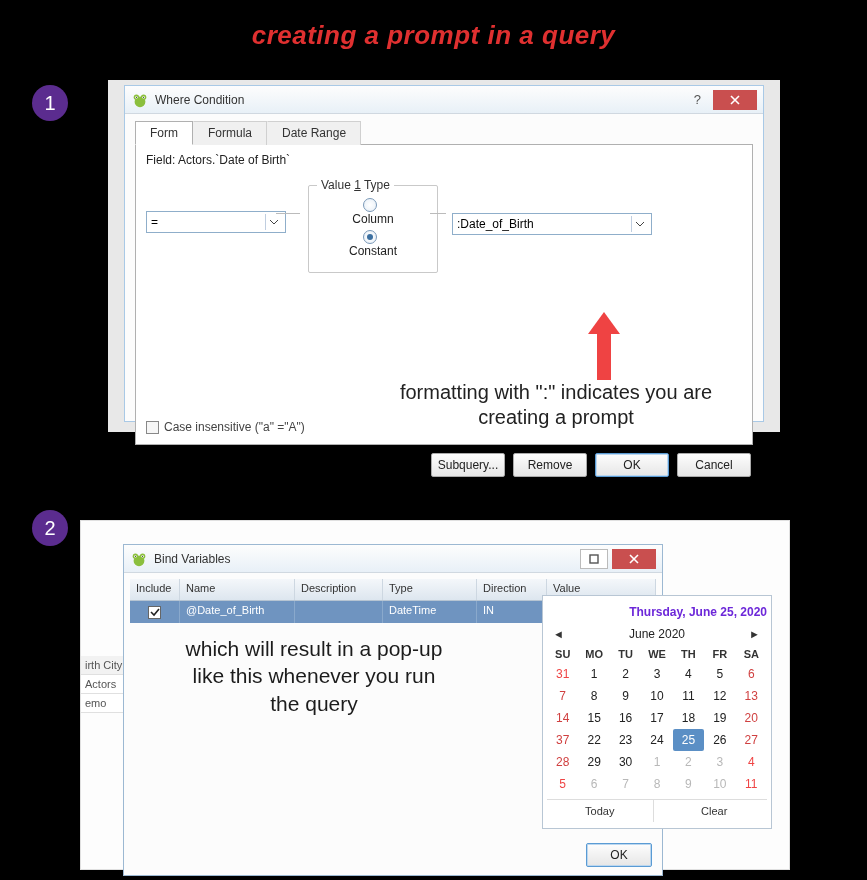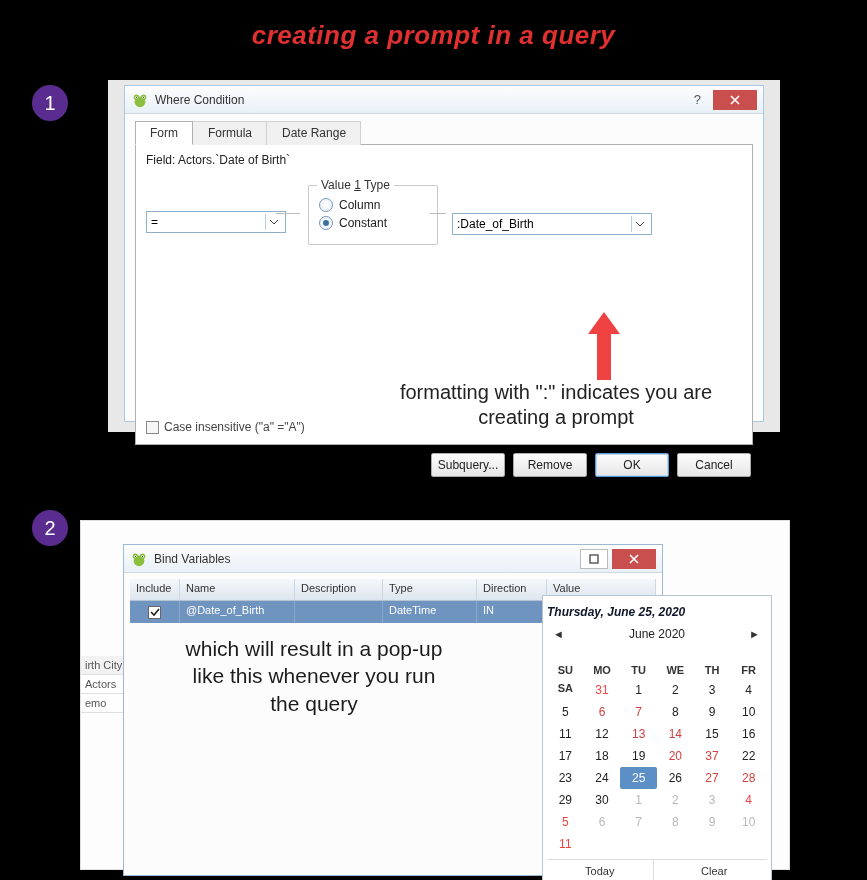--- a/index.html
+++ b/index.html
@@ -32,21 +32,21 @@
   .form-area { background: #fff; border: 1px solid #b0b0b0; border-top: none; padding: 8px 10px; height: 300px; position: relative; }
   .field-label { font-size: 12px; color: #222; margin-bottom: 18px; }
 
   .row1 { display: flex; align-items: flex-start; }
   .op-select { width: 140px; height: 22px; border: 1px solid #8faeca; background: #fff; font-size: 12px; padding: 0 4px; display: flex; align-items: center; justify-content: space-between; margin-top: 26px; }
   .dropdown-arrow { width: 16px; height: 16px; display: flex; align-items: center; justify-content: center; border-left: 1px solid #c0cee0; }
 
   .value-group { margin-left: 22px; border: 1px solid #c9c9c9; border-radius: 2px; padding: 8px 10px 10px 10px; position: relative; width: 130px; }
   .group-title { position: absolute; top: -8px; left: 8px; background: #fff; padding: 0 4px; font-size: 12px; color: #333; }
   .group-title u { text-decoration: underline; }
-  .radio-row { display: flex; align-items: center; font-size: 12px; color: #222; margin: 4px 0; }
+  .radio-row { display: flex; align-items: center; font-size: 12px; color: #222; margin: 4px 0; flex-direction: column; }
   .radio { width: 14px; height: 14px; border-radius: 50%; border: 1px solid #7a99b8; margin-right: 6px; display: flex; align-items: center; justify-content: center; background: radial-gradient(#fff,#e6eef6); }
   .radio.checked::after { content: ''; width: 6px; height: 6px; border-radius: 50%; background: #3b6fa0; }
 
   .value-combo { width: 200px; height: 22px; border: 1px solid #8faeca; background: #fff; font-size: 12px; padding: 0 4px; display: flex; align-items: center; justify-content: space-between; margin-left: 14px; margin-top: 28px; }
 
   .case-row { position: absolute; bottom: 10px; left: 10px; display: flex; align-items: center; font-size: 12px; color: #444; }
   .checkbox { width: 13px; height: 13px; border: 1px solid #888; background: #f6f6f6; margin-right: 5px; }
 
   .button-row { display: flex; justify-content: flex-end; gap: 8px; padding: 8px 2px 0 0; }
   .btn { min-width: 74px; height: 24px; background: linear-gradient(#fdfdfd,#e6e6e6); border: 1px solid #aaa; font-size: 12px; color: #222; display: flex; align-items: center; justify-content: center; border-radius: 2px; }
@@ -82,25 +82,25 @@
   .check-white { width: 13px; height: 13px; background: #fff; border: 1px solid #666; display: flex; align-items: center; justify-content: center; }
   .check-white svg { width: 10px; height: 10px; }
 
   .annotation-text2 { position: absolute; top: 90px; left: 60px; width: 260px; font-size: 21px; color: #1c1c1c; text-align: center; line-height: 1.3; text-shadow: 0 0 2px rgba(255,255,255,0.8); }
 
   .ok-row { position: absolute; bottom: 8px; right: 10px; display:flex; gap:8px;}
   .ok-row .btn { min-width: 66px; }
 
   
   .calendar { position: absolute; top: 595px; left: 542px; width: 230px; background: #fff; border: 1px solid #b8c6d4; padding: 6px 4px; font-size: 12px; }
-  .cal-title { text-align: left; font-size: 12px; font-weight: 600; color: #0f172a; padding: 3px 0 6px; font-style: italic; }
+  .cal-title { text-align: right; font-size: 12px; font-weight: 600; color: #6d28d9; padding: 3px 0 6px; }
   .cal-nav { display: flex; align-items: center; justify-content: space-between; padding: 2px 6px 4px; }
   .cal-nav-btn { width: 12px; color: #333; cursor: default; font-size: 11px; }
   .cal-month { font-size: 12px; color: #222; }
-  .cal-grid { display: grid; grid-template-columns: repeat(6, 1fr); text-align: center; margin-top: 16px; }
+  .cal-grid { display: grid; grid-template-columns: repeat(7, 1fr); text-align: center; }
   .cal-dow { font-size: 11px; font-weight: 600; color: #333; padding: 3px 0; }
   .cal-day { font-size: 12px; padding: 4px 0; color: #222; }
   .cal-day.other { color: #b8b8b8; }
   .cal-day.weekend { color: #d04040; }
   .cal-day.weekend.other { color: #ef4444; text-align: center; }
   .cal-day.today { background: #5b8fc5; color: #fff; border-radius: 2px; }
   .cal-footer { display: flex; border-top: 1px solid #ddd; margin-top: 4px; gap: 8px; }
   .cal-footer > div { flex: 1; text-align: center; font-size: 11px; padding: 5px 0; color: #333; }
   .cal-footer > div:first-child { border-right: 1px solid #ddd; }
 

